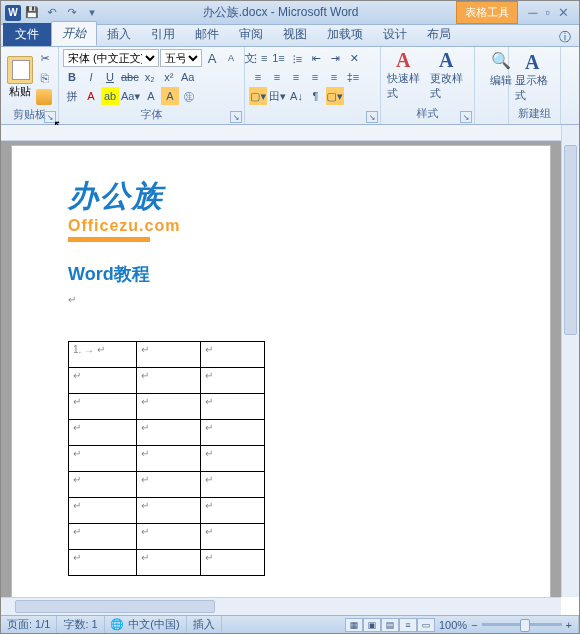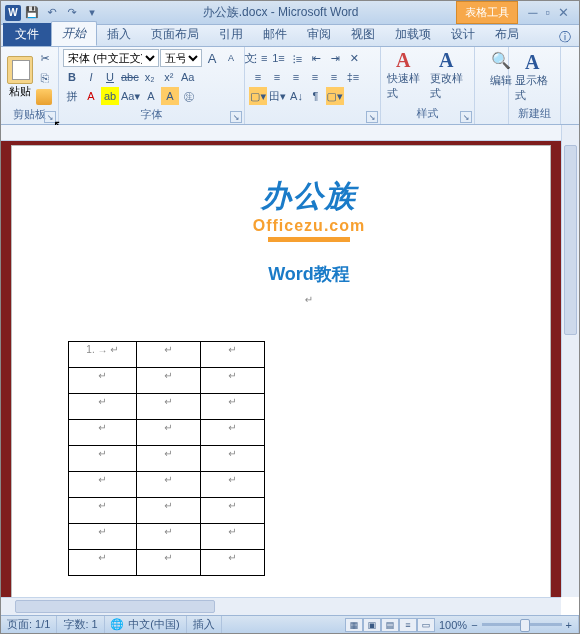--- a/index.html
+++ b/index.html
@@ -25,21 +25,21 @@
 .ribbtn{display:inline-flex;align-items:center;justify-content:center;min-width:18px;height:18px;font-size:11px;color:#3a5a85;padding:0 1px;}
 .row{display:flex;align-items:center;gap:1px;margin-bottom:1px;}
 select.fontbox{height:18px;font-size:11px;border:1px solid #abc;background:#fff;}
 .paste{display:flex;flex-direction:column;align-items:center;width:36px;justify-content:flex-end;}
 .pasteicon{width:26px;height:28px;background:#f5d58a;border:1px solid #c8a85a;border-radius:2px;position:relative;}
 .pasteicon::after{content:"";position:absolute;top:3px;left:4px;width:16px;height:18px;background:#fff;border:1px solid #999;}
 .brush{width:16px;height:16px;background:linear-gradient(#fc6,#e8a030);border-radius:2px;}
 .bigbtn{display:flex;flex-direction:column;align-items:center;width:44px;padding:2px;font-size:11px;color:#3a5a85;}
 .bigbtn .ic{width:20px;height:20px;margin-bottom:2px;}
 .ic-A{font-size:20px;font-weight:bold;color:#c44;font-family:serif;}
-.doc{position:absolute;top:124px;left:0;right:18px;bottom:36px;background:#7f1d1d;overflow:hidden;text-align:center;}
+.doc{position:absolute;top:124px;left:0;right:18px;bottom:36px;background:#a3a3a3;overflow:hidden;}
 .ruler{height:16px;background:#f0f4fa;border-bottom:1px solid #c5d5ea;}
 .page{margin:4px 10px;border:1px solid #bbb;background:#fff;height:560px;padding:30px 0 0 0;position:relative;}
 .logo{margin-left:56px;font-family:"Microsoft YaHei";font-weight:bold;}
 .logo .l1{font-size:30px;color:#1a7bc8;letter-spacing:2px;font-style:italic;}
 .logo .l2{font-size:16px;color:#f7a030;letter-spacing:1px;}
 .logo .l3{font-size:18px;color:#1a7bc8;border-top:5px solid #f7a030;display:inline-block;padding-top:20px;margin-top:2px;}
 .tbl{margin:36px 0 0 56px;border-collapse:collapse;}
 .tbl td{border:1px solid #000;width:64px;height:26px;font-size:10px;color:#888;vertical-align:top;padding:2px 4px;}
 .tbl td.c1{width:68px;}
 .pmark{color:#888;font-size:10px;}
@@ -74,21 +74,20 @@
     <span>─</span>
     <span>▫</span>
     <span>✕</span>
   </div>
 </div>
 
 <div class="tabbar">
   <div class="filetab">文件</div>
   <div class="tab active">开始</div>
   <div class="tab">插入</div>
-  <div class="tab">页面布局</div>
   <div class="tab">引用</div>
   <div class="tab">邮件</div>
   <div class="tab">审阅</div>
   <div class="tab">视图</div>
   <div class="tab">加载项</div>
   <div class="tab">设计</div>
   <div class="tab">布局</div>
   <div class="help">ⓘ</div>
 </div>
 

